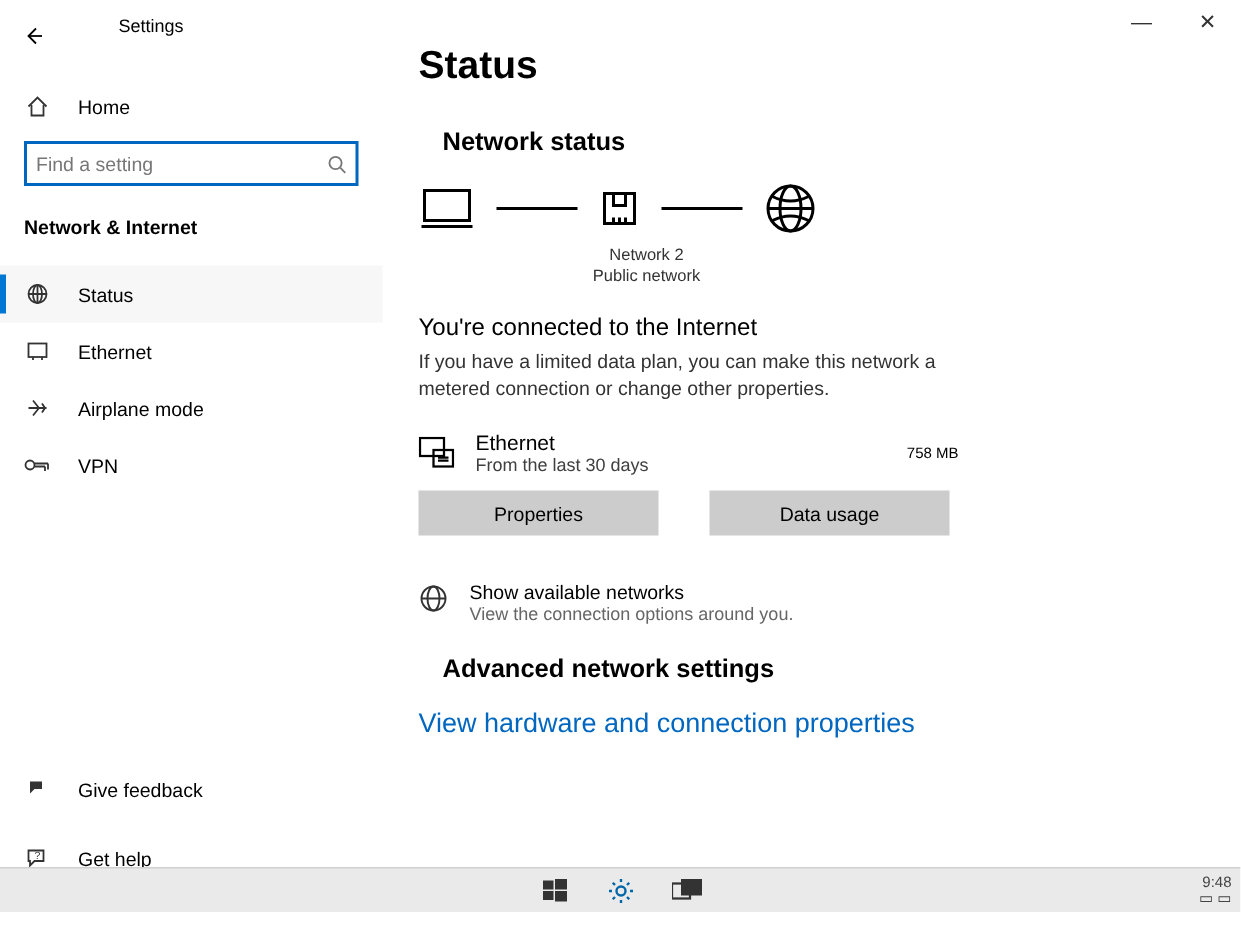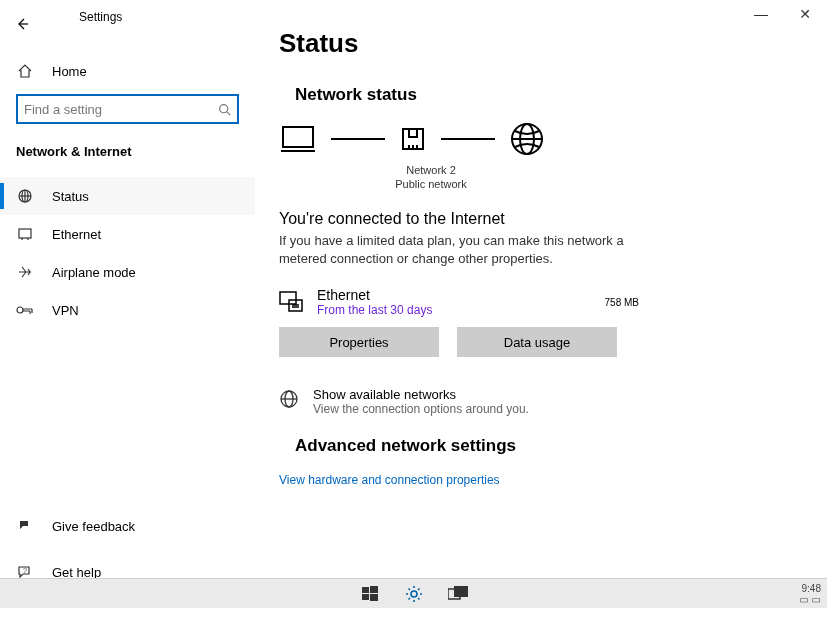--- a/index.html
+++ b/index.html
@@ -160,25 +160,25 @@
     margin-bottom: 18px;
     max-width: 360px;
   }
   .adapter-row {
     display: flex; align-items: center;
     margin-bottom: 10px;
   }
   .adapter-icon { margin-right: 14px; }
   .adapter-text { flex: 1; }
   .adapter-name { font-size: 14px; }
-  .adapter-sub { font-size: 12px; color: #6d28d9; }
+  .adapter-sub { font-size: 12px; color: #404040; }
   .adapter-usage { font-size: 10px; }
   .btn-row {
     display: flex;
-    gap: 18px;
+    gap: 34px;
     margin-bottom: 30px;
   }
   .win-btn {
     flex: 1;
     max-width: 160px;
     height: 30px;
     background: #cccccc;
     border: none;
     font-size: 13px;
     color: #000;
@@ -187,21 +187,21 @@
   .list-link {
     display: flex; align-items: flex-start;
     margin-bottom: 20px;
     cursor: default;
   }
   .list-link .li-icon { margin-right: 14px; margin-top: 2px; }
   .list-link .li-title { font-size: 13px; }
   .list-link .li-sub { font-size: 12px; color: #666; }
   .link-text {
     color: #0067c0;
-    font-size: 12px;
+    font-size: 18px;
     cursor: default;
     margin-bottom: 3px;
     display: inline-block;
   }
   
   .taskbar {
     position: absolute;
     left: 0; right: 0; bottom: 13px;
     height: 30px;
     background: #eaeaea;

